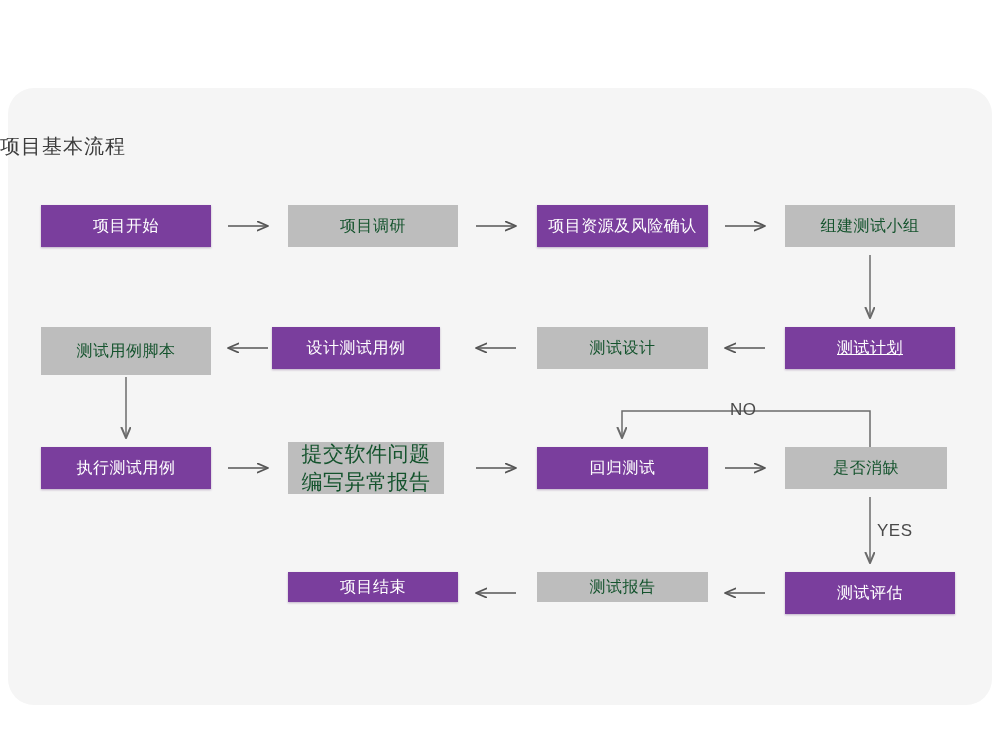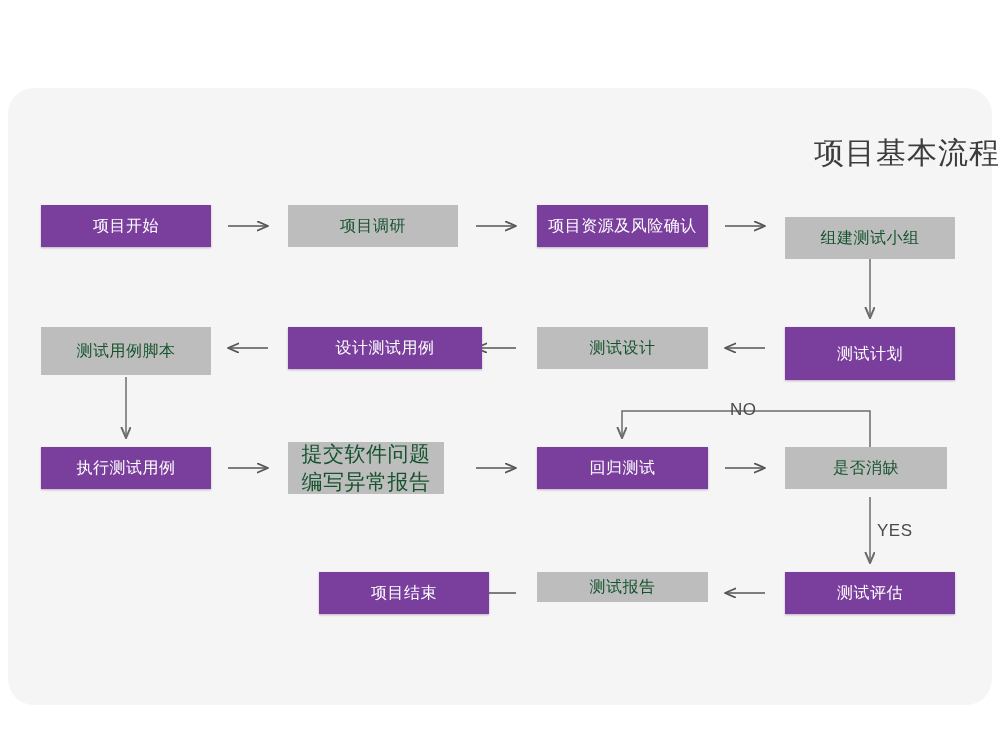--- a/index.html
+++ b/index.html
@@ -26,22 +26,22 @@
     width: 984px;
     height: 617px;
     background: #f5f5f5;
     border-radius: 26px;
   }
   #flow-title {
     position: absolute;
     left: 0;
     top: 133px;
     width: 1000px;
-    text-align: right;
-    font-size: 30px;
+    text-align: left;
+    font-size: 20px;
     letter-spacing: 1px;
     color: #3c3c3c;
     font-family: "Liberation Sans", "DejaVu Sans", sans-serif;
   }
   .node {
     position: absolute;
     box-sizing: border-box;
     border-radius: 0;
     display: flex;
     align-items: center;
@@ -120,30 +120,30 @@
     <line x1="765" y1="593" x2="725" y2="593" stroke="#555555" stroke-width="1.5" marker-end="url(#ah)"></line>
     <line x1="516" y1="593" x2="476" y2="593" stroke="#555555" stroke-width="1.5" marker-end="url(#ah)"></line>
   </svg>
 
   <div class="edge-label" style="left:730px; top:400px;">NO</div>
   <div class="edge-label" style="left:877px; top:521px;">YES</div>
 
   <div class="node purple" style="left:41px;  top:205px; width:170px; height:42px;">项目开始</div>
   <div class="node gray" style="left:288px; top:205px; width:170px; height:42px;">项目调研</div>
   <div class="node purple" style="left:537px; top:205px; width:171px; height:42px;">项目资源及风险确认</div>
-  <div class="node gray" style="left:785px; top:205px; width:170px; height:42px;margin-top:12px;">组建测试小组</div>
+  <div class="node gray" style="left:785px; top:205px; width:170px; height:42px;">组建测试小组</div>
 
   <div class="node gray" style="left:41px;  top:327px; width:170px; height:48px;">测试用例脚本</div>
-  <div class="node purple" style="left:288px; top:327px; width:194px; height:42px;text-align:center;">设计测试用例</div>
+  <div class="node purple" style="left:272px; top:327px; width:168px; height:42px;text-align:center;">设计测试用例</div>
   <div class="node gray" style="left:537px; top:327px; width:171px; height:42px;">测试设计</div>
-  <div class="node purple" style="left:785px; top:327px; width:170px; height:53px;">测试计划</div>
+  <div class="node purple" style="left:785px; top:327px; width:170px; height:42px;text-decoration:underline;">测试计划</div>
 
   <div class="node purple" style="left:41px;  top:447px; width:170px; height:42px;">执行测试用例</div>
   <div class="node gray" style="left:288px; top:442px; width:156px; height:52px; font-size:21px;">提交软件问题
 编写异常报告</div>
   <div class="node purple" style="left:537px; top:447px; width:171px; height:42px;">回归测试</div>
   <div class="node gray" style="left:785px; top:447px; width:162px; height:42px;">是否消缺</div>
 
-  <div class="node purple" style="left:288px; top:572px; width:170px; height:42px;margin-left:31px;">项目结束</div>
+  <div class="node purple" style="left:288px; top:572px; width:170px; height:30px;">项目结束</div>
   <div class="node gray" style="left:537px; top:572px; width:171px; height:30px;">测试报告</div>
   <div class="node purple" style="left:785px; top:572px; width:170px; height:42px;">测试评估</div>
 
 </div>
 
 </body></html>

